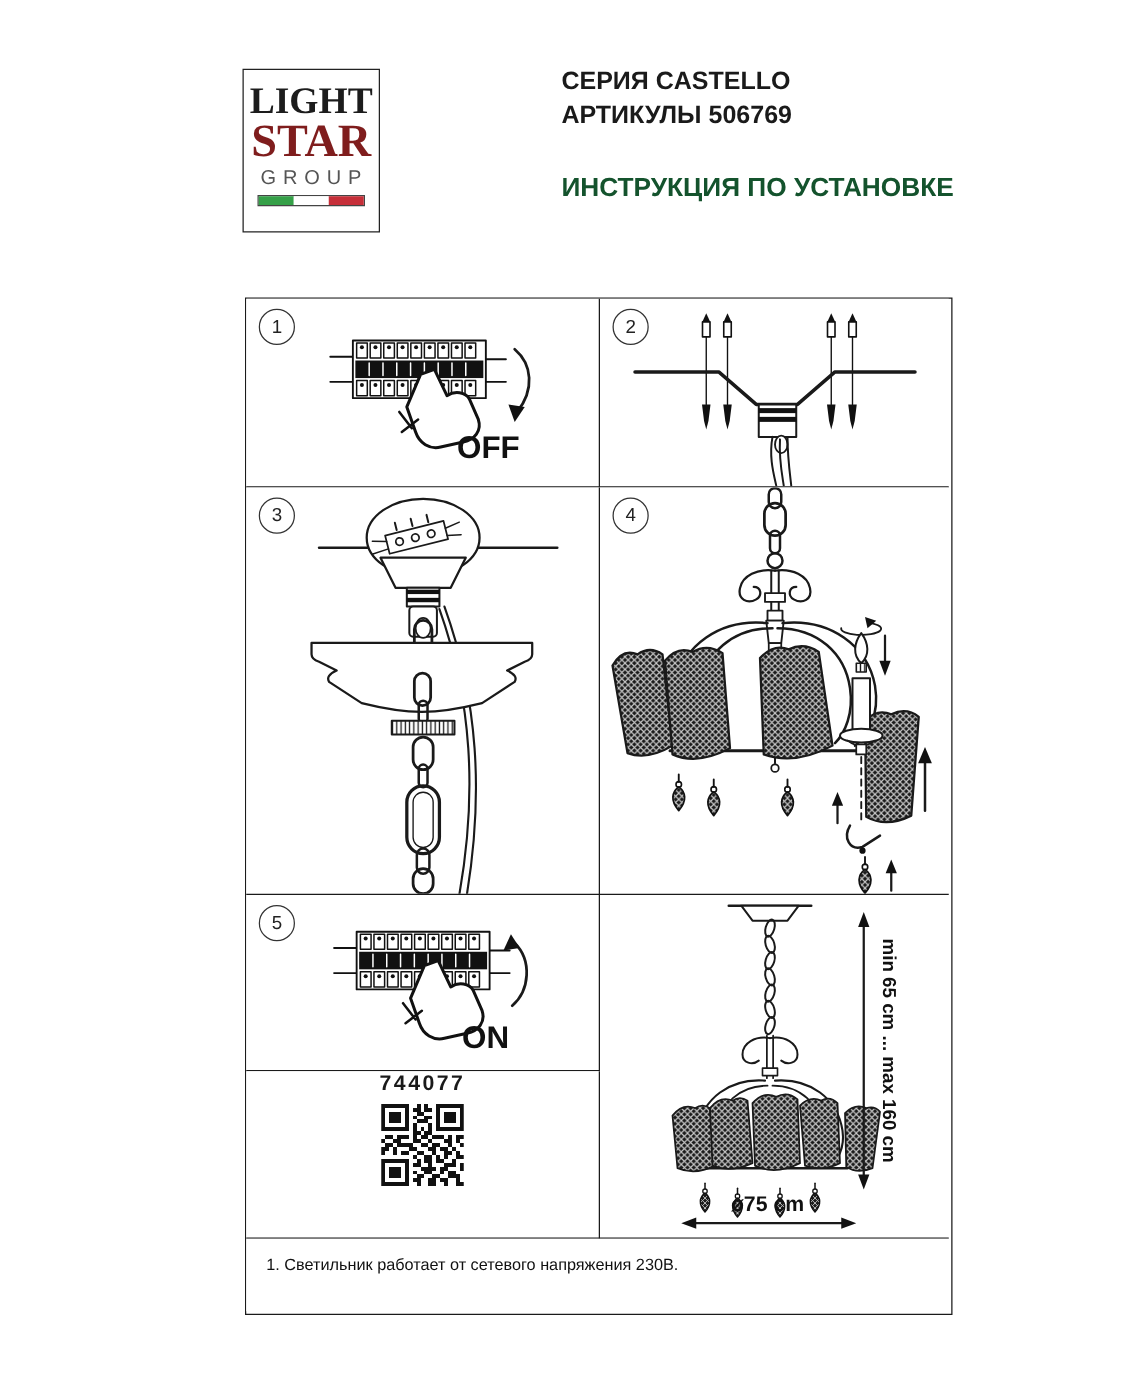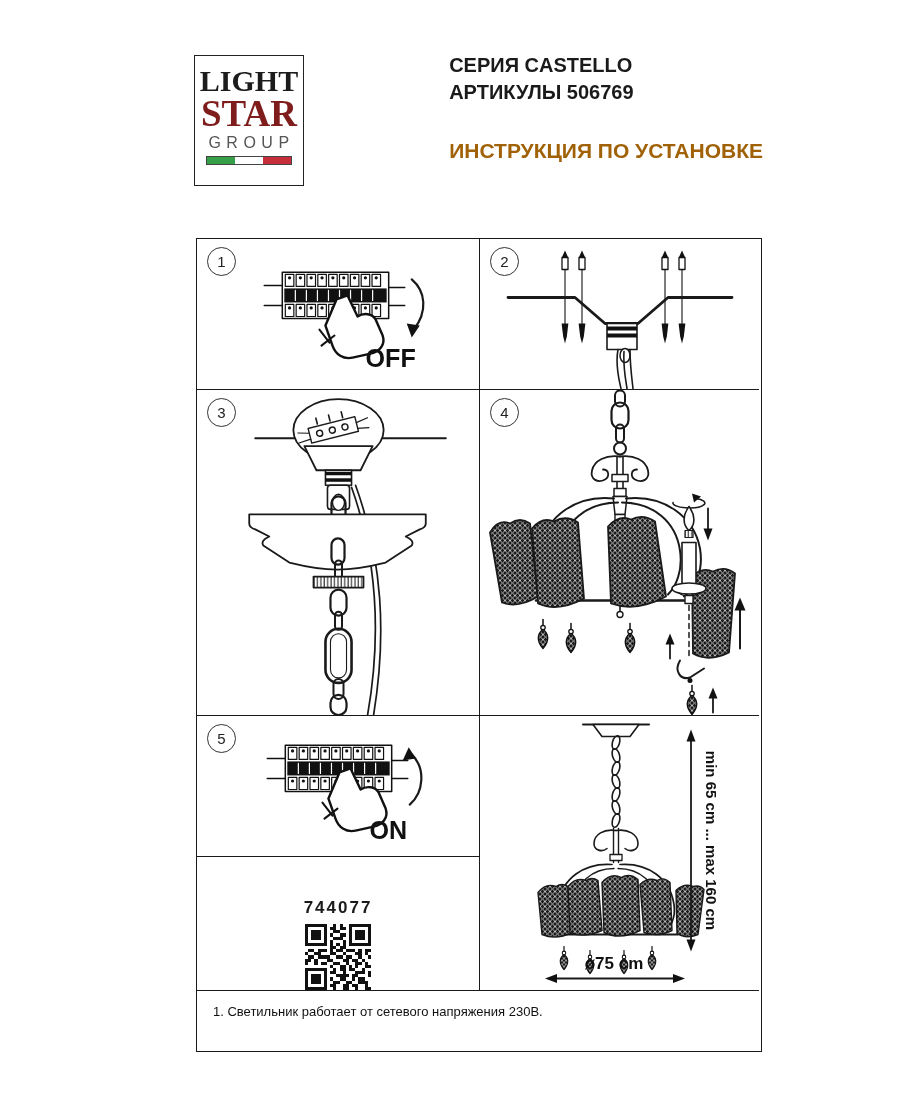--- a/index.html
+++ b/index.html
@@ -14,35 +14,35 @@
              color:#7f1d1d;}
   .logo-group{font-size:16px;line-height:16px;letter-spacing:5.5px;color:#555;margin-top:3px;
               padding-left:5px;}
   .flag{width:86px;height:9px;margin:5px auto 0;border:1px solid #444;display:flex;box-sizing:border-box;}
   .flag>div{flex:1;}
   .flag-green{background:#35a048;}
   .flag-white{background:#fff;}
   .flag-red{background:#c62f39;}
   .header-right{position:absolute;right:170px;top:52px;text-align:left;}
   .h-line{font-weight:bold;font-size:20px;line-height:27px;color:#1a1a1a;}
-  .h-instr{font-weight:bold;font-size:21px;line-height:27px;color:#a16207;}
+  .h-instr{font-weight:bold;font-size:21px;line-height:27px;color:#14532d;}
   .h-gap{height:31px;}
   
   .grid{position:absolute;left:172px;top:238px;width:566px;height:814px;
         border:1.8px solid #1a1a1a;box-sizing:border-box;}
   .panel{position:absolute;box-sizing:border-box;background:#fff;}
   .br{border-right:1.6px solid #1a1a1a;}
   .bb{border-bottom:1.6px solid #1a1a1a;}
   .p1{left:0;top:0;width:283px;height:151px;}
   .p2{left:283px;top:0;width:279px;height:151px;}
   .p3{left:0;top:151px;width:283px;height:326px;}
   .p4{left:283px;top:151px;width:279px;height:326px;}
   .p5{left:0;top:477px;width:283px;height:141px;}
   .p6{left:0;top:618px;width:283px;height:134px;display:flex;flex-direction:column;
-      align-items:center;justify-content:flex-end;gap:6px;}
+      align-items:center;justify-content:flex-start;gap:6px;}
   .p7{left:283px;top:477px;width:279px;height:275px;}
   .notes{left:0;top:752px;width:562px;height:58px;padding:10px 0 0 16px;}
   .note-line{font-size:13px;line-height:22px;color:#111;}
   .badge{position:absolute;left:10px;top:8px;width:27px;height:27px;border:1.4px solid #333;
          border-radius:50%;display:flex;align-items:center;justify-content:center;
          font-size:15px;color:#222;background:#fff;z-index:3;}
   .ill{display:block;width:100%;height:100%;}
   .svgtxt{stroke:none;fill:#111;font-weight:bold;font-family:"Liberation Sans",sans-serif;font-size:25px;}
   .dimtxt{stroke:none;fill:#111;font-weight:bold;font-family:"Liberation Sans",sans-serif;font-size:15px;}
   .dimtxt2{stroke:none;fill:#111;font-weight:bold;font-family:"Liberation Sans",sans-serif;font-size:17px;}

